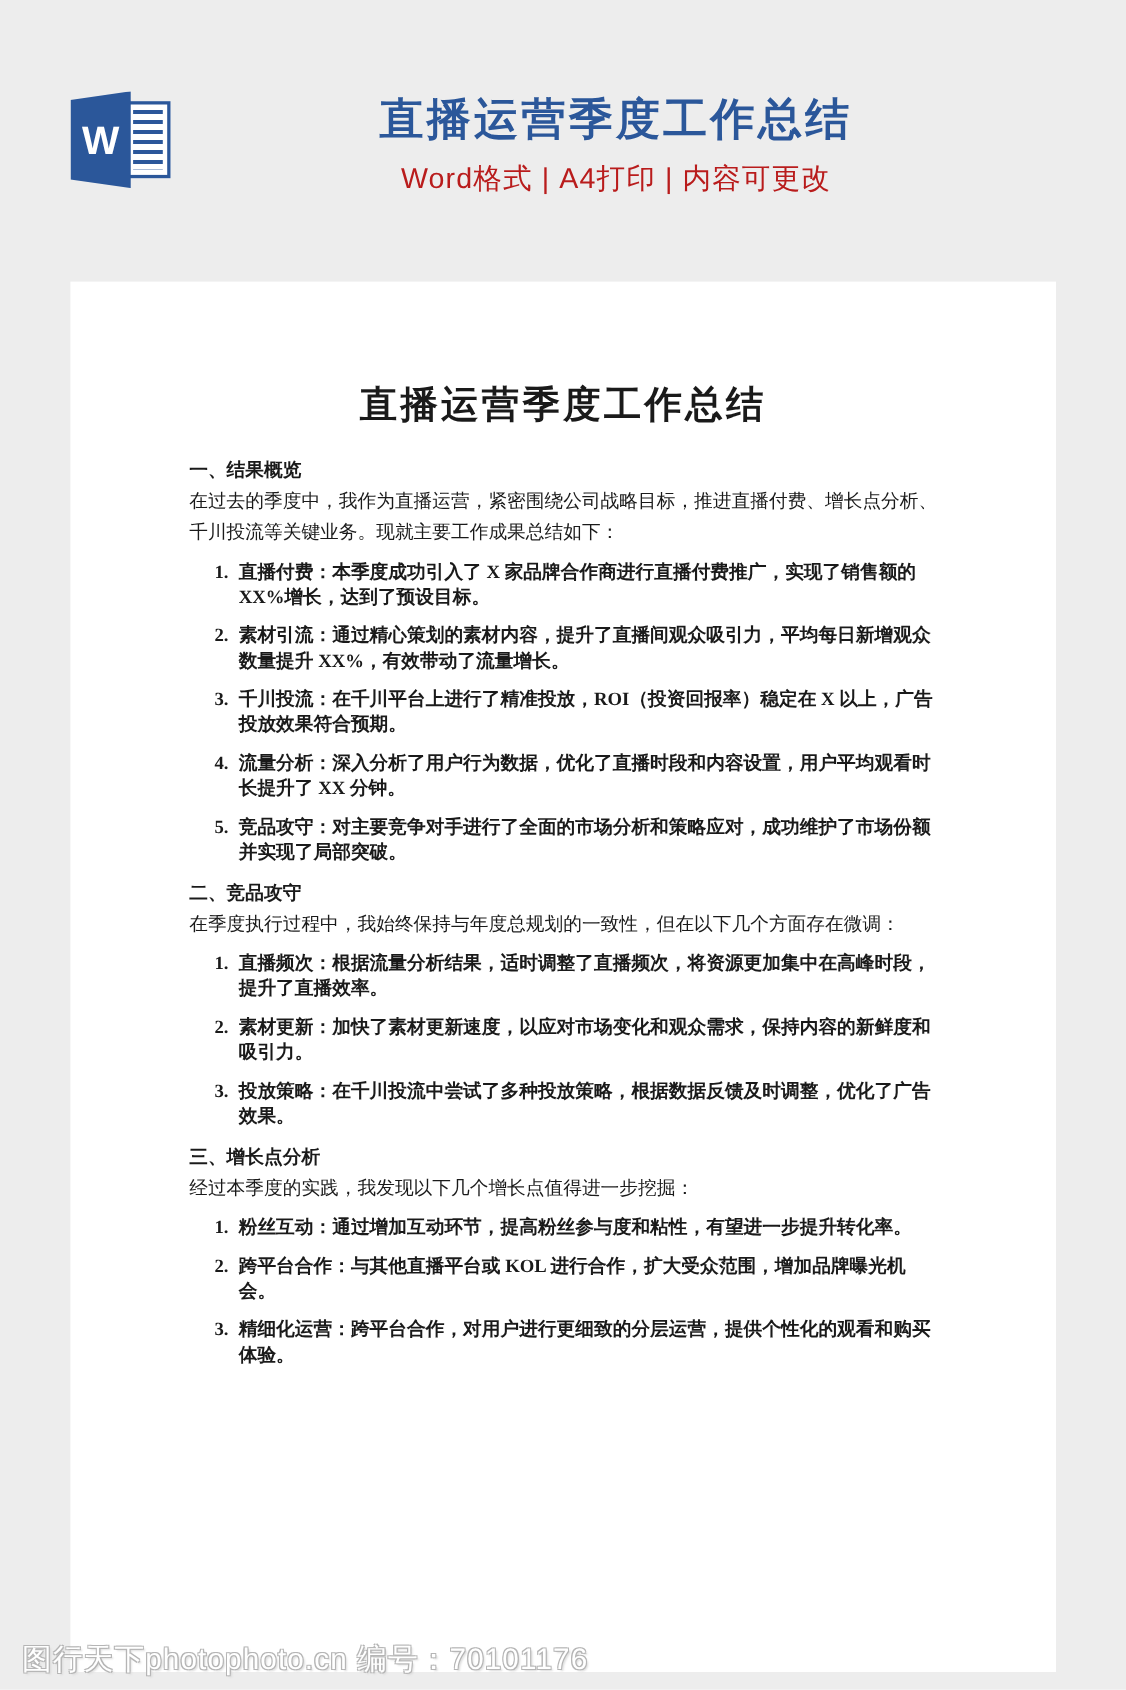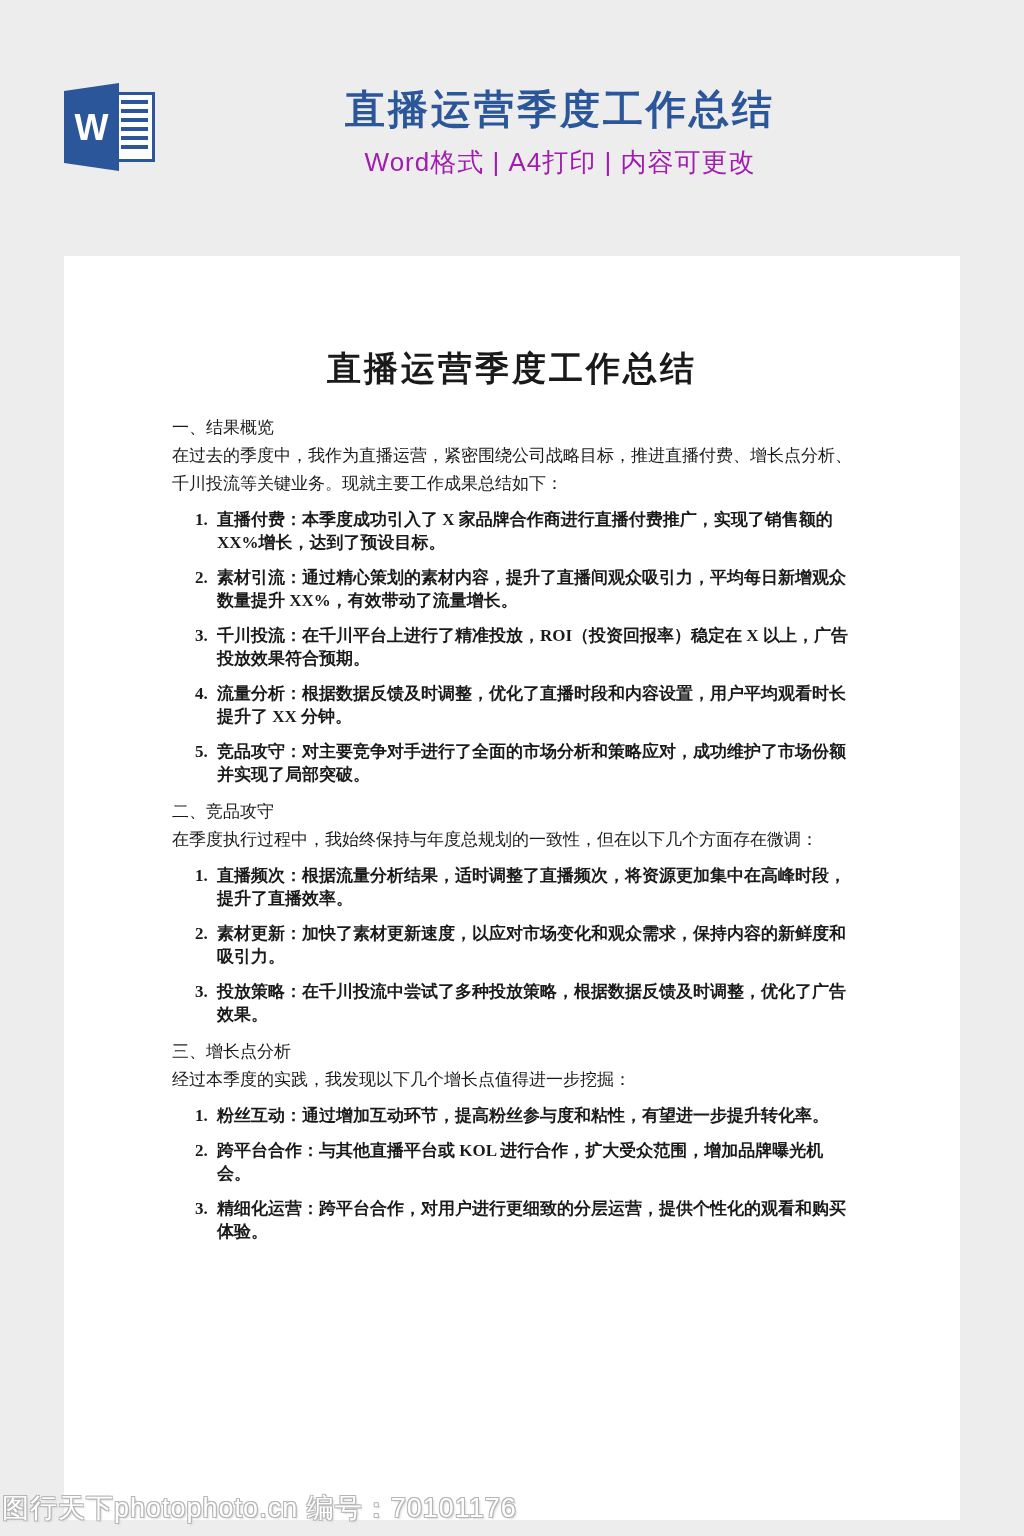--- a/index.html
+++ b/index.html
@@ -39,49 +39,49 @@
   .word-flag span{
     color:#fff;font-size:36px;font-weight:bold;
     font-family:"Liberation Sans", sans-serif;
     margin-top:2px;
   }
   .header-text{position:absolute;left:0;right:0;top:86px;text-align:center;padding-left:96px;}
   .header-title{
     margin:0;font-size:40px;font-weight:bold;color:var(--accent);
     letter-spacing:3px;line-height:1.15;
   }
-  .header-subtitle{margin-top:13px;font-size:26px;color:#a21caf;letter-spacing:1px;text-align:center;}
+  .header-subtitle{margin-top:13px;font-size:26px;color:#b91c1c;letter-spacing:1px;text-align:center;}
 
   
   .doc-card{
     position:absolute;left:64px;top:256px;width:896px;height:1264px;
     background:var(--card-bg);
     padding:93px 108px 0 108px;
     font-family:"Liberation Serif", serif;
     color:var(--body-text);
   }
   .doc-title{
     margin:0 0 24px 0;text-align:center;
     font-size:34px;font-weight:bold;letter-spacing:3px;line-height:1.2;
   }
   .doc-section{margin:0;}
   .sec-heading{
-    margin:0;font-size:17px;font-weight:normal;line-height:28px;
+    margin:0;font-size:17px;font-weight:bold;line-height:28px;
   }
   .sec-intro{margin:0;font-size:17px;line-height:28px;}
   .sec-list{
     margin:10px 0 0 0;padding-left:40px;
     font-size:17px;line-height:23px;
   }
   .sec-list li{margin:0 0 12px 0;padding-left:5px;font-weight:bold;}
   .sec-list li:last-child{margin-bottom:12px;}
 
   
   .watermark{
-    position:absolute;left:2px;bottom:10px;
+    position:absolute;left:20px;bottom:10px;
     font-size:27px;letter-spacing:1px;
     font-family:"Liberation Sans", sans-serif;
     color:#ffffff;
     text-shadow:
       -1px -1px 0 #b5b5b5,
        1px -1px 0 #b5b5b5,
       -1px  1px 0 #b5b5b5,
        1px  1px 0 #b5b5b5,
        2px  2px 2px #d8d8d8;
     z-index:5;
@@ -110,21 +110,21 @@
   <main class="doc-card">
     <h2 class="doc-title">直播运营季度工作总结</h2>
 
     <section class="doc-section">
       <h3 class="sec-heading">一、结果概览</h3>
       <p class="sec-intro">在过去的季度中，我作为直播运营，紧密围绕公司战略目标，推进直播付费、增长点分析、千川投流等关键业务。现就主要工作成果总结如下：</p>
       <ol class="sec-list">
         <li>直播付费：本季度成功引入了 X 家品牌合作商进行直播付费推广，实现了销售额的 XX%增长，达到了预设目标。</li>
         <li>素材引流：通过精心策划的素材内容，提升了直播间观众吸引力，平均每日新增观众数量提升 XX%，有效带动了流量增长。</li>
         <li>千川投流：在千川平台上进行了精准投放，ROI（投资回报率）稳定在 X 以上，广告投放效果符合预期。</li>
-        <li>流量分析：根据数据反馈及时调整，优化了直播时段和内容设置，用户平均观看时长提升了 XX 分钟。</li>
+        <li>流量分析：深入分析了用户行为数据，优化了直播时段和内容设置，用户平均观看时长提升了 XX 分钟。</li>
         <li>竞品攻守：对主要竞争对手进行了全面的市场分析和策略应对，成功维护了市场份额并实现了局部突破。</li>
       </ol>
     </section>
 
     <section class="doc-section">
       <h3 class="sec-heading">二、竞品攻守</h3>
       <p class="sec-intro">在季度执行过程中，我始终保持与年度总规划的一致性，但在以下几个方面存在微调：</p>
       <ol class="sec-list">
         <li>直播频次：根据流量分析结果，适时调整了直播频次，将资源更加集中在高峰时段，提升了直播效率。</li>
         <li>素材更新：加快了素材更新速度，以应对市场变化和观众需求，保持内容的新鲜度和吸引力。</li>

